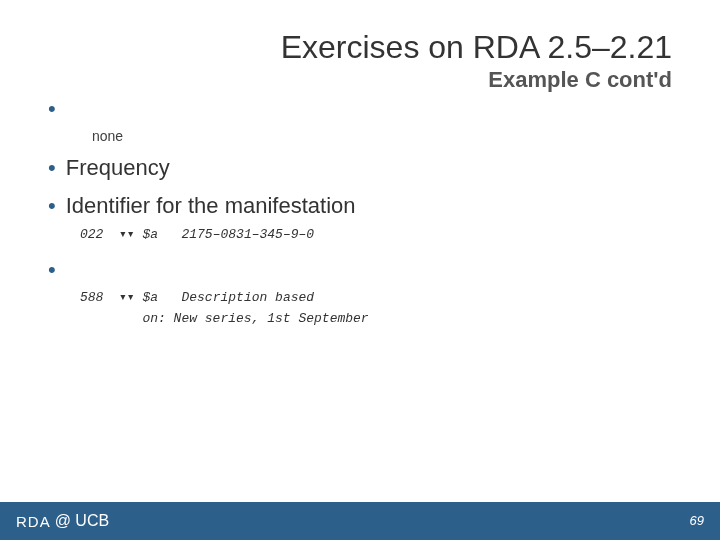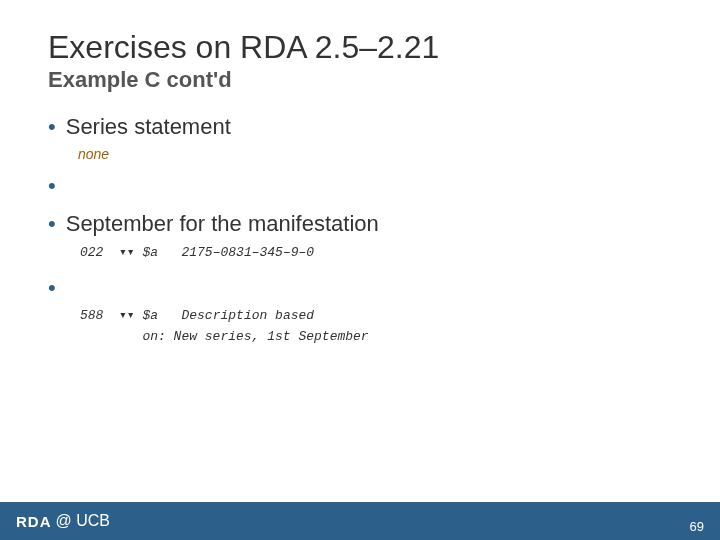--- a/index.html
+++ b/index.html
@@ -14,22 +14,21 @@
     }
 
     .slide {
       width: 720px;
       height: 540px;
       padding: 28px 48px 20px 48px;
       position: relative;
     }
 
     .title-block {
-      text-align: left;
-      margin-bottom: 18px;
+      text-align: right;
     }
 
     .main-title {
       font-size: 32px;
       font-weight: 300;
       color: #333333;
       line-height: 1.2;
     }
 
     .sub-title {
@@ -69,59 +68,59 @@
       font-family: 'Courier New', monospace;
       font-style: italic;
       font-size: 13.5px;
       color: #333333;
       margin-top: 1px;
       margin-bottom: 6px;
       line-height: 1.5;
     }
 
     .none-text {
-      font-style: italic;
       font-size: 14px;
-      color: #a16207;
-      margin-left: 30px;
+      color: #404040;
+      margin-left: 44px;
       margin-top: 1px;
       margin-bottom: 6px;
     }
 
     .footer-bar {
       position: absolute;
       bottom: 0;
       left: 0;
       width: 100%;
       height: 38px;
       background: #2c5f8a;
       display: flex;
       align-items: center;
       padding: 0 16px;
     }
 
     .footer-logo {
       color: #ffffff;
       font-size: 15px;
-      font-weight: bold;
+      font-weight: normal;
       letter-spacing: 1px;
     }
 
     .footer-text {
       color: #ffffff;
       font-size: 16px;
       margin-left: 4px;
     }
 
     .page-number {
       position: absolute;
-      bottom: 6px;
+      bottom: 12px;
       right: 16px;
       color: #ffffff;
       font-size: 13px;
+      font-style: italic;
     }
 
     
     .marc-text {
       font-family: 'Courier New', monospace;
       font-size: 13px;
       line-height: 1.6;
     }
   </style>
 </head>
@@ -130,35 +129,35 @@
 <div class="slide">
 
   <div class="title-block">
     <div class="main-title">Exercises on RDA 2.5–2.21</div>
     <div class="sub-title">Example C cont'd</div>
   </div>
 
   <div class="bullet-section">
     <div class="bullet-row">
       <span class="bullet-dot">•</span>
-      <span class="bullet-label">Series statement</span>
     </div>
     <div class="none-text">none</div>
   </div>
 
   <div class="bullet-section">
     <div class="bullet-row">
       <span class="bullet-dot">•</span>
+      <span class="bullet-label">Frequency</span>
     </div>
   </div>
 
   <div class="bullet-section">
     <div class="bullet-row">
       <span class="bullet-dot">•</span>
-      <span class="bullet-label">September for the manifestation</span>
+      <span class="bullet-label">Identifier for the manifestation</span>
     </div>
     <div class="sub-content marc-text">
       <span>022 &nbsp;▾▾ $a&nbsp;&nbsp; 2175–0831–345–9–0</span>
     </div>
   </div>
 
   <div class="bullet-section">
     <div class="bullet-row">
       <span class="bullet-dot">•</span>
     </div>

